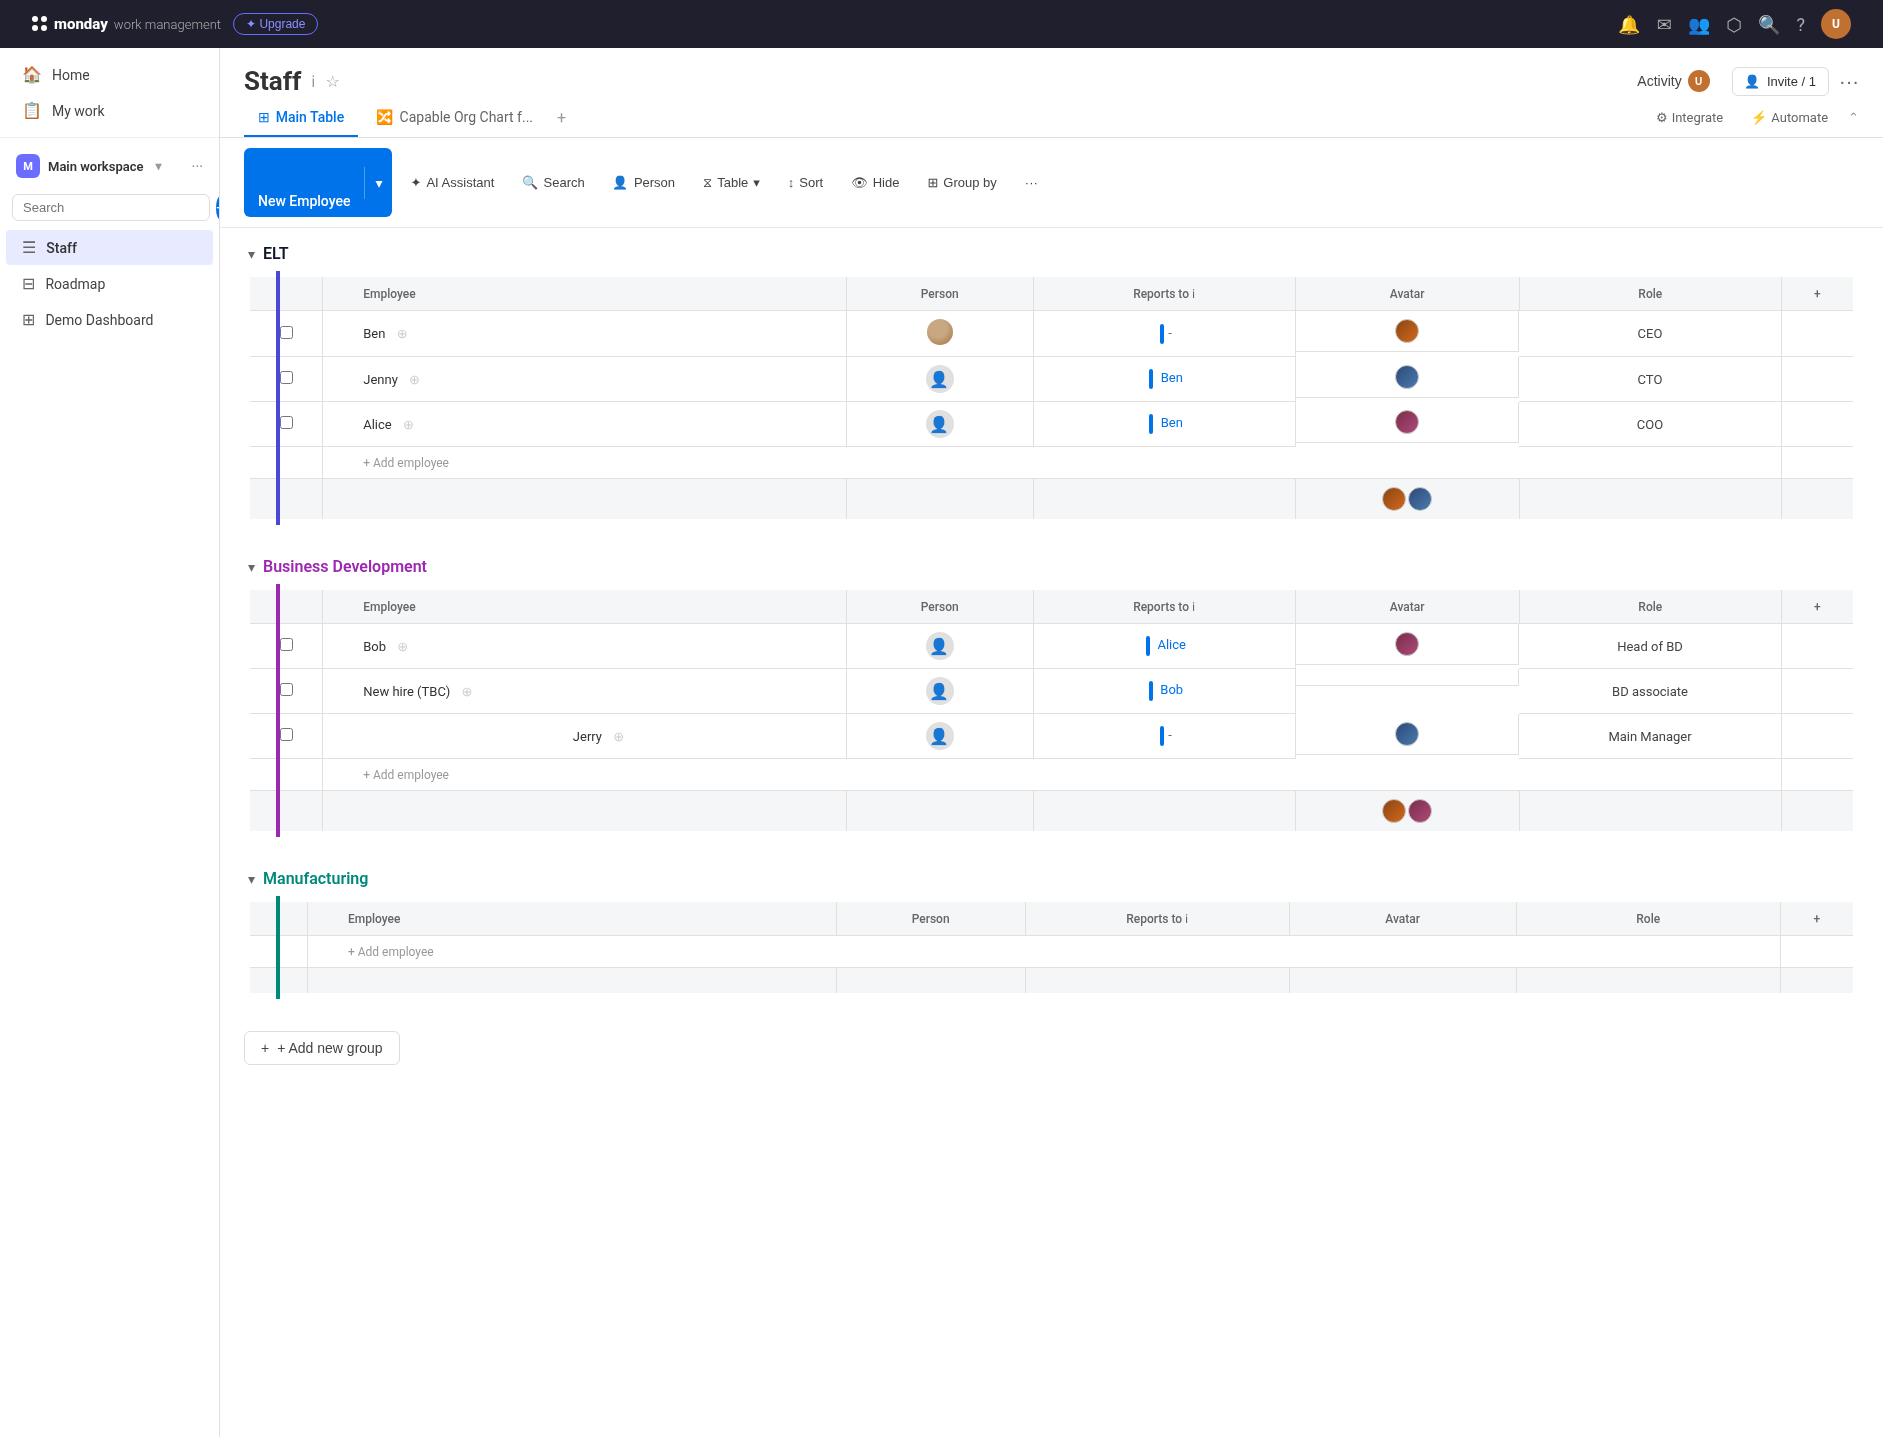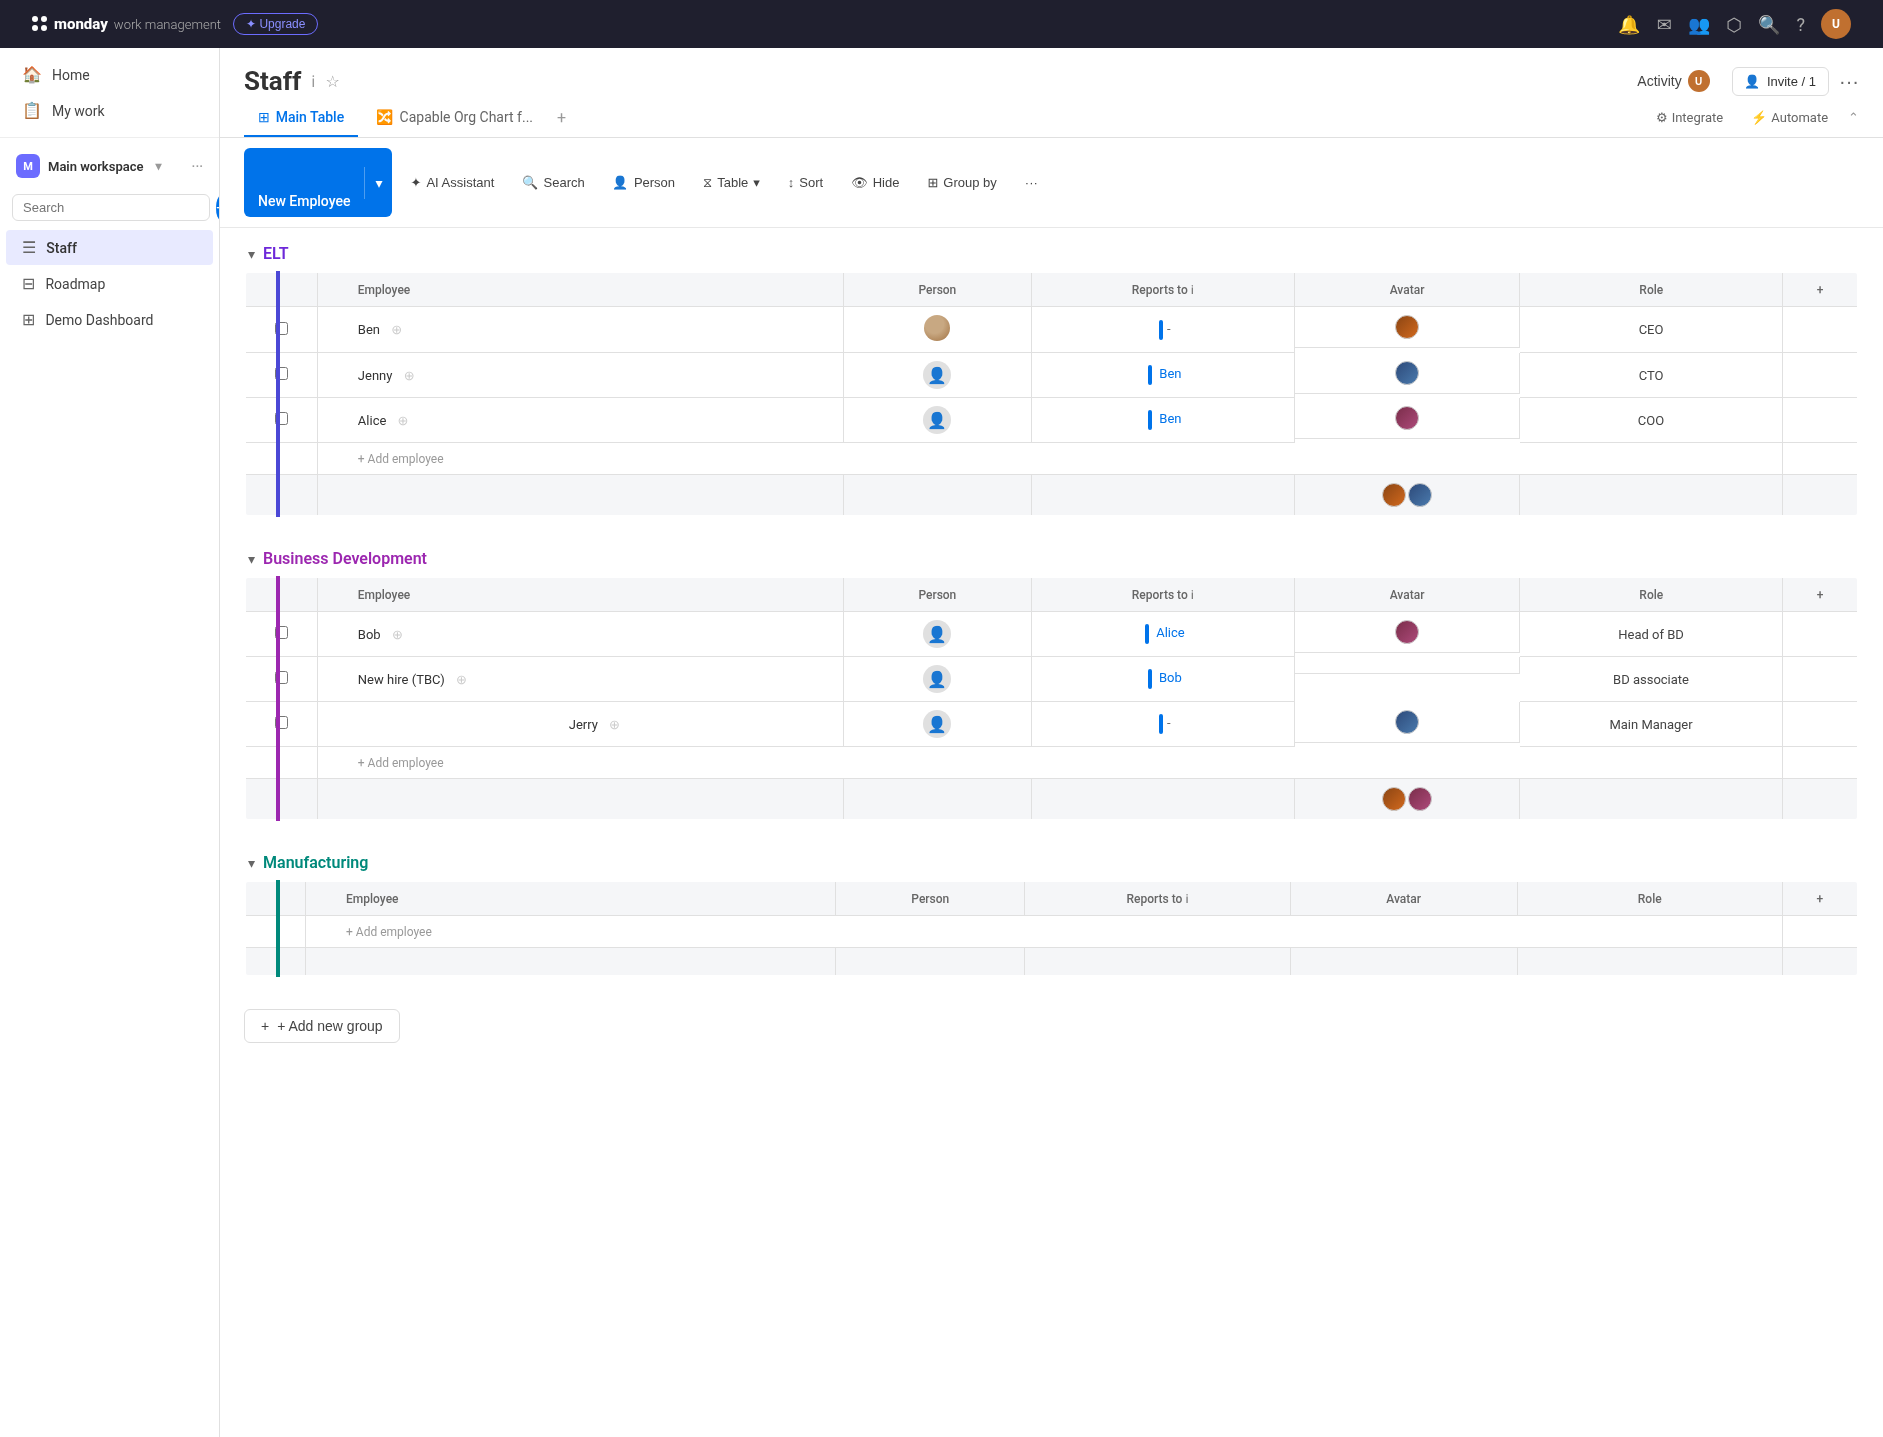--- a/index.html
+++ b/index.html
@@ -58,26 +58,26 @@
     .toolbar-btn { display: flex; align-items: center; gap: 5px; padding: 6px 10px; border-radius: 6px; border: none; background: transparent; color: #444; font-size: 13px; cursor: pointer; }
 
     
     .main-scroll { flex: 1; overflow-y: auto; padding: 16px 24px 32px; }
 
     
     .group-section { margin-bottom: 32px; }
     .group-header { display: flex; align-items: center; gap: 8px; margin-bottom: 8px; padding-left: 4px; }
     .group-chevron { color: #666; font-size: 14px; cursor: pointer; }
     .group-title { font-size: 16px; font-weight: 600; }
-    .group-title.elt { color: #6d28d9; text-align: right; }
+    .group-title.elt { color: #0f172a; text-align: right; }
     .group-title.business { color: #9c27b0; }
     .group-title.manufacturing { color: #00897b; }
 
     
-    .data-table { width: 100%; border-collapse: collapse; border: 2px solid #c2410c; border-radius: 4px; overflow: hidden; font-size: 13px; }
+    .data-table { width: 100%; border-collapse: collapse; border: 6px solid #c2410c; border-radius: 4px; overflow: hidden; font-size: 13px; }
     .data-table th { background: #f5f6f8; color: #666; font-weight: 500; padding: 8px 12px; text-align: center; border-bottom: 1px solid #e0e0e0; border-right: 1px solid #e0e0e0; font-size: 12px; white-space: nowrap; }
     .data-table td { padding: 8px 12px; border-bottom: 1px solid #e0e0e0; border-right: 1px solid #e0e0e0; vertical-align: middle; }
     .data-table tr:last-child td { border-bottom: none; }
     .data-table td:last-child, .data-table th:last-child { border-right: none; }
     .checkbox-cell { width: 32px; text-align: center; }
     .checkbox-cell input { cursor: pointer; }
     .employee-name { text-align: left; color: #333; }
     .person-cell { text-align: center; }
     .reports-cell { text-align: center; color: #666; }
     .reports-cell .link { color: #0073ea; text-decoration: none; cursor: pointer; }

